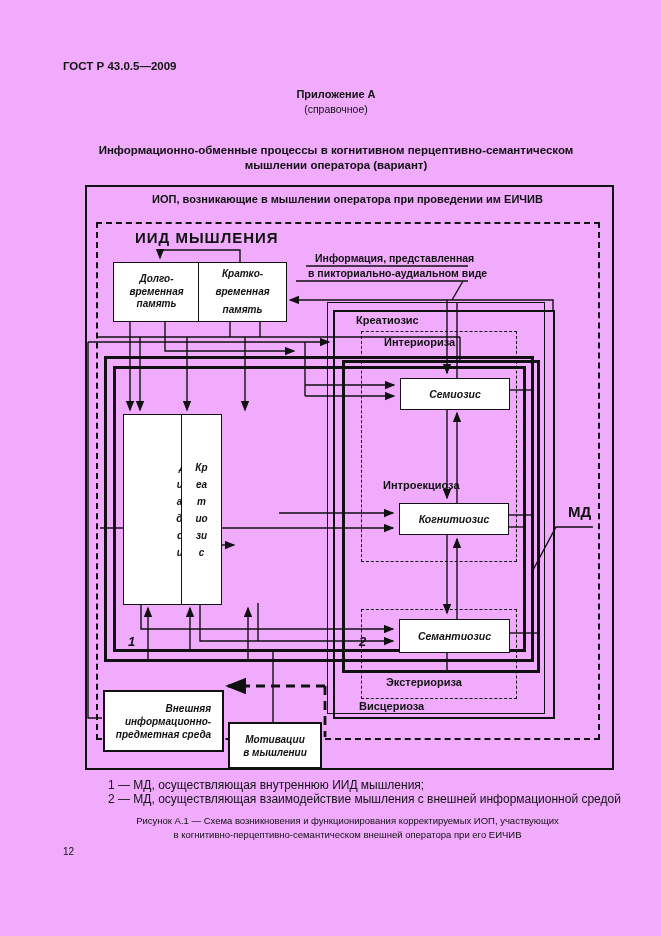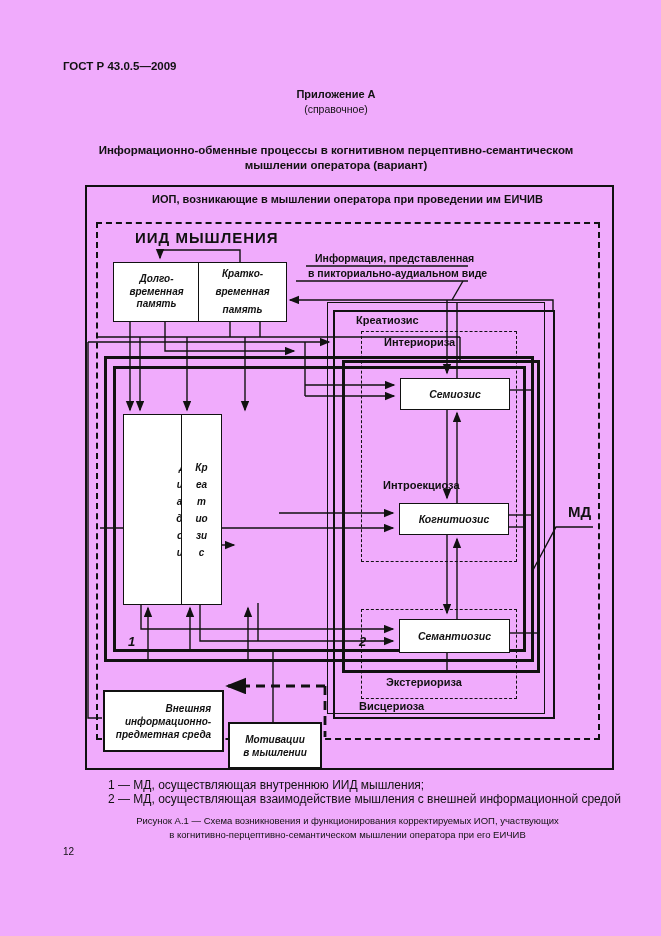--- a/index.html
+++ b/index.html
@@ -167,16 +167,16 @@
 
   <div class="abs box bx-env ml">Внешняя
 информационно-
 предметная среда</div>
   <div class="abs box bx-mot ml">Мотивации
 в мышлении</div>
 
   <div class="abs fn" style="left:108px;top:778px;">1 — МД, осуществляющая внутреннюю ИИД мышления;</div>
   <div class="abs fn" style="left:108px;top:792px;">2 — МД, осуществляющая взаимодействие мышления с внешней информационной средой</div>
   <div class="abs ctr" style="left:40px;top:815px;width:615px;font-size:9.5px;">Рисунок  А.1  —  Схема возникновения и функционирования корректируемых ИОП, участвующих</div>
-  <div class="abs ctr" style="left:40px;top:829px;width:615px;font-size:9.5px;">в когнитивно-перцептивно-семантическом мышлении оператора при его ЕИЧИВ</div>
+  <div class="abs ctr" style="left:40px;top:829px;width:615px;font-size:9.5px;">в когнитивно-перцептивно-семантическом внешней оператора при его ЕИЧИВ</div>
   <div class="abs" style="left:63px;top:846px;font-size:10px;">12</div>
 
 </div>
 
 </body></html>

